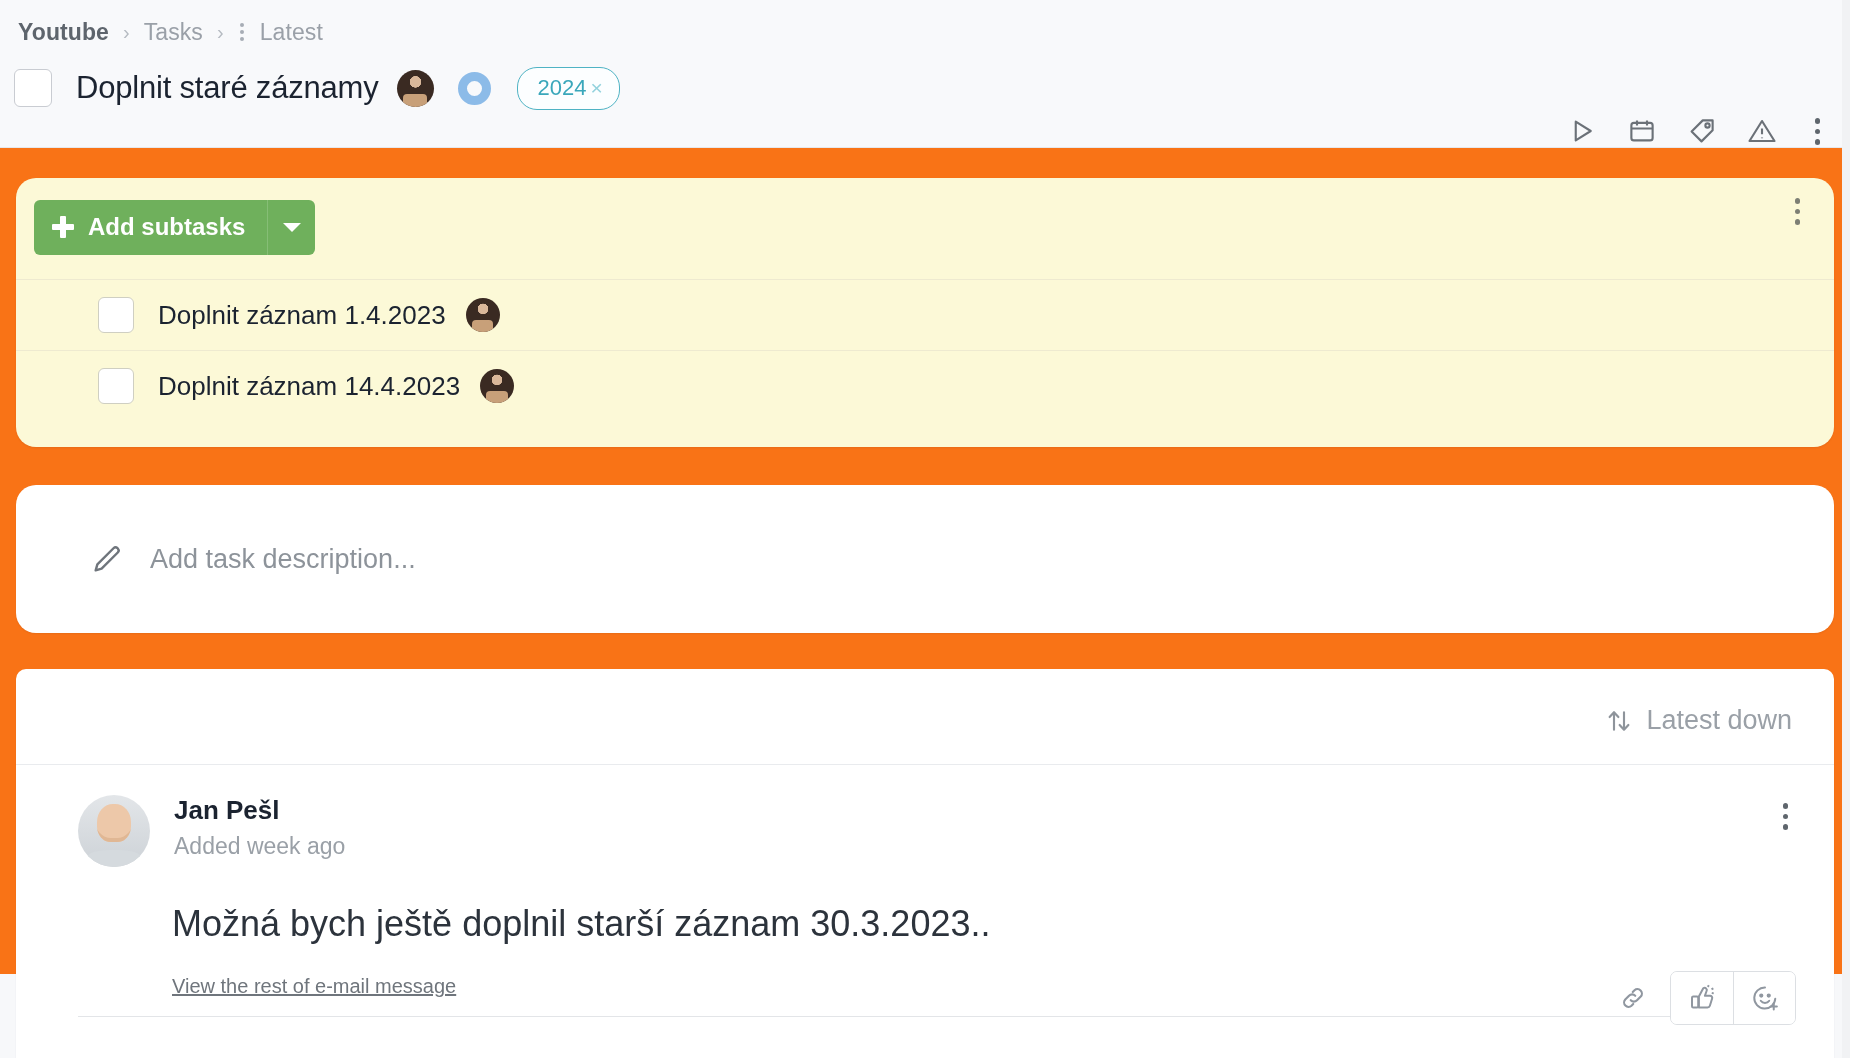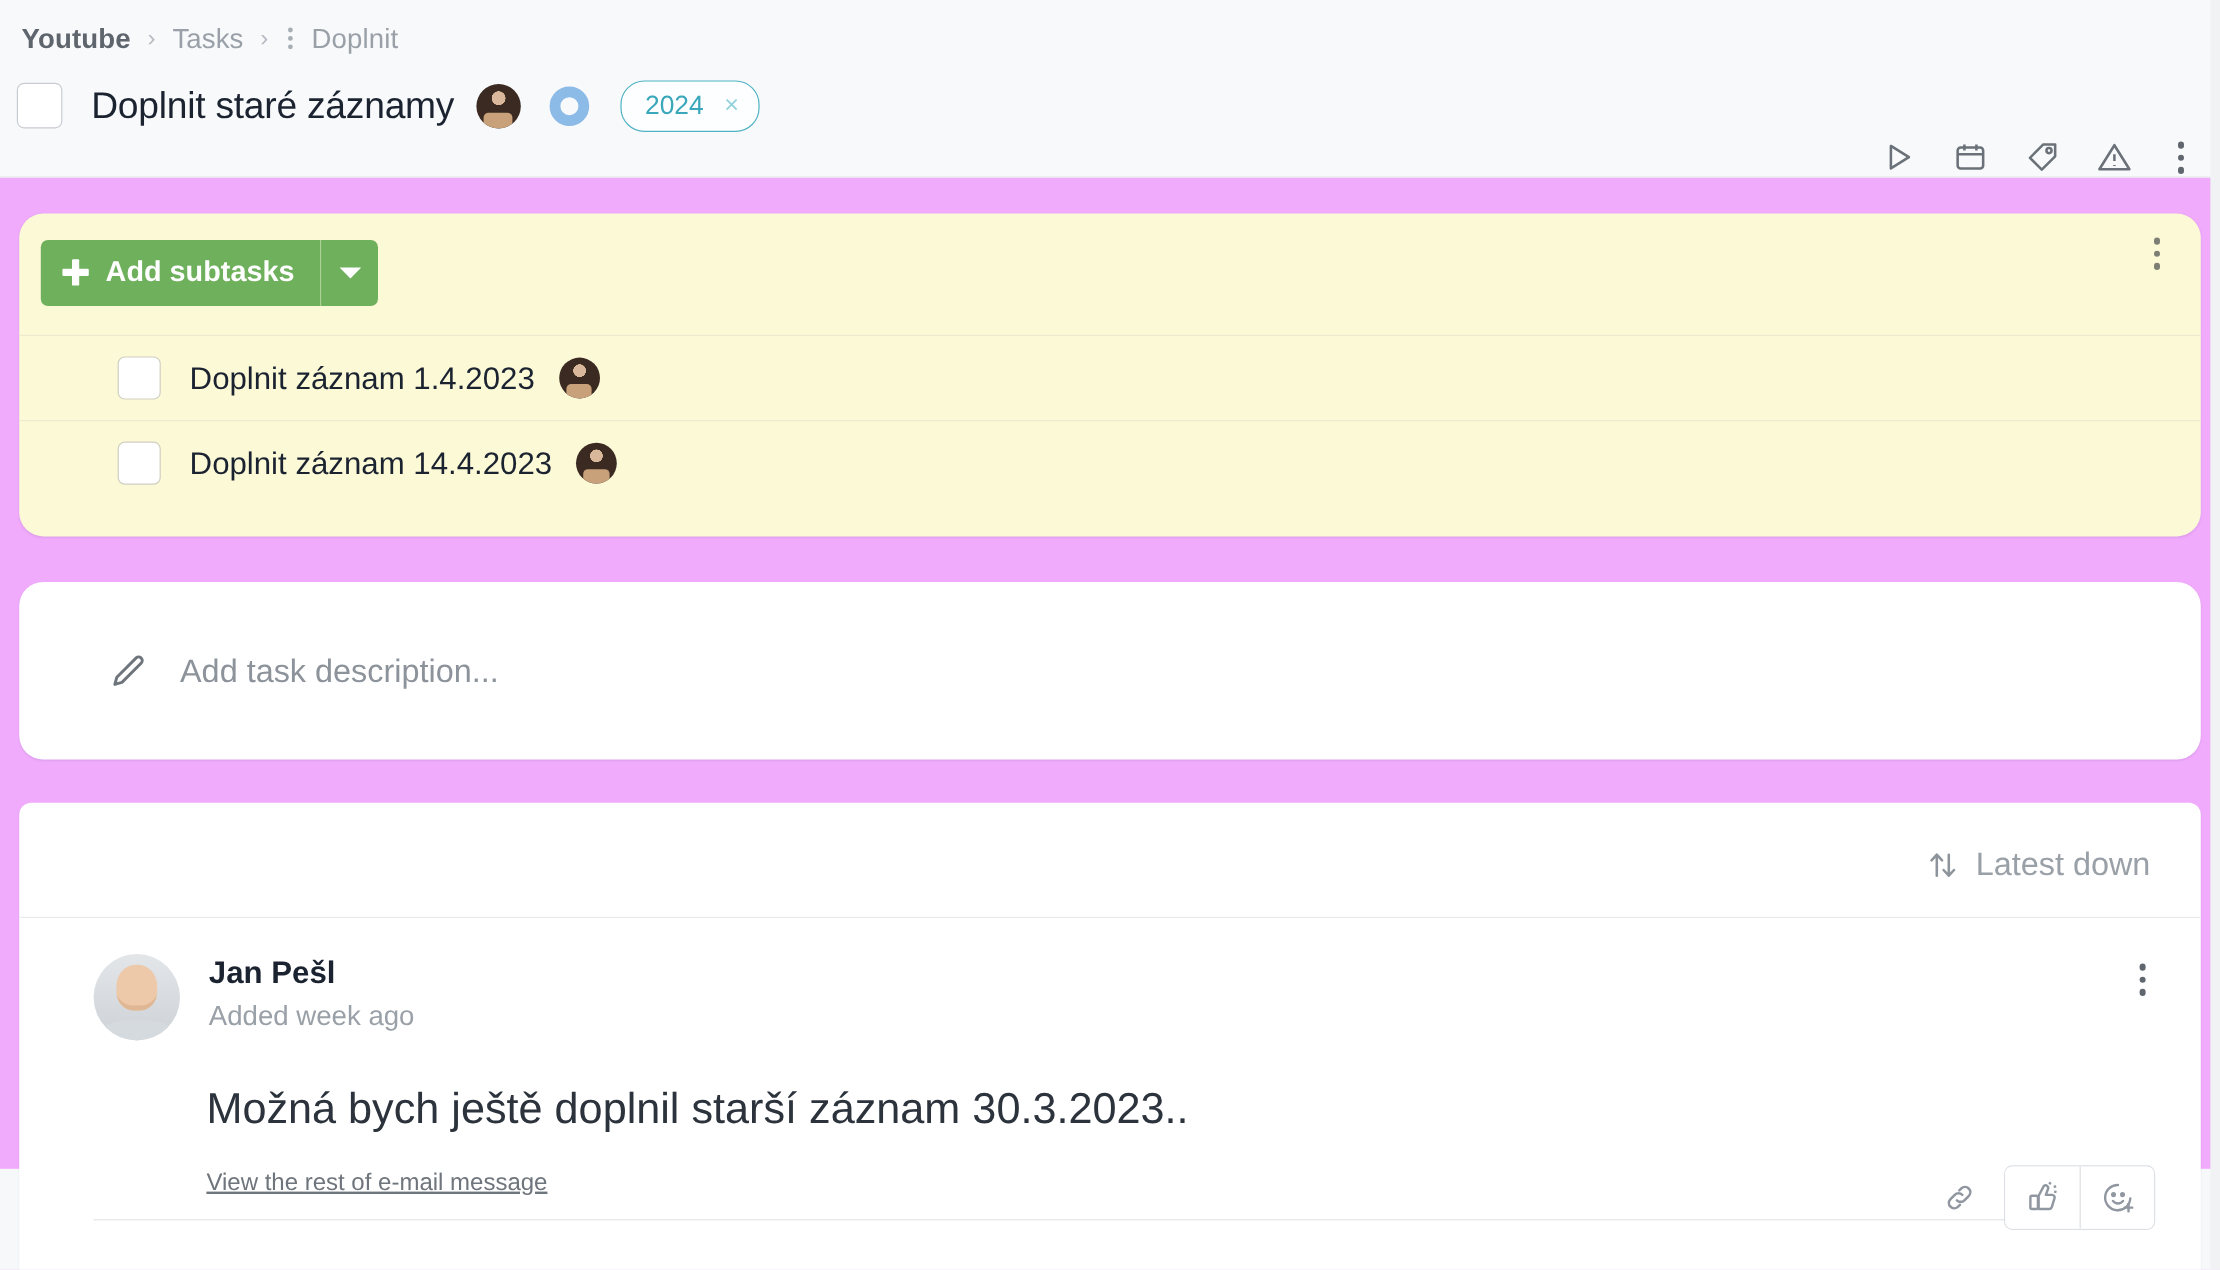--- a/index.html
+++ b/index.html
@@ -2,21 +2,21 @@
 <html><head>
 <meta charset="utf-8">
 <style>
   * { box-sizing: border-box; margin: 0; padding: 0; }
   html, body {
     width: 1850px; height: 1058px;
     background: #f7f8fa;
     font-family: "Liberation Sans", sans-serif;
     overflow: hidden;
   }
-  .app { position: relative; width: 1850px; height: 974px; background: #f0abfc; }
+  .app { position: relative; width: 1850px; height: 974px; background: #f97316; }
 
   
   .header {
     background: #f8f9fb;
     border-bottom: 1px solid #e6e8ec;
     padding: 0 0 0 0;
     height: 148px;
     position: relative;
   }
   .breadcrumb {
@@ -56,21 +56,21 @@
   .avatar::after {
     content: ""; position: absolute; left: 18%; bottom: 0; width: 64%; height: 34%;
     background: #c8a079; border-radius: 4px 4px 0 0;
   }
   .status-ring {
     width: 33px; height: 33px; border-radius: 50%;
     border: 9px solid #8cbbe8; margin-left: 24px; flex: 0 0 auto; cursor: pointer;
     background: #f8f9fb;
   }
   .tag-pill {
-    margin-left: 26px; display: inline-flex; align-items: center; gap: 17px;
+    margin-left: 26px; display: inline-flex; align-items: center; gap: 4px;
     border: 1.6px solid #4fb3c4; border-radius: 20px;
     padding: 7px 16px 8px 20px; color: #3aa7bb; font-size: 22px; cursor: pointer;
     background: #fcfeff;
   }
   .tag-x { color: #93d2dd; font-size: 21px; line-height: 1; cursor: pointer; }
 
   .header-tools {
     position: absolute; right: 22px; top: 72px;
     display: flex; align-items: center; gap: 30px;
   }
@@ -204,21 +204,21 @@
     <div class="breadcrumb">
       <span class="bc-item root">Youtube</span>
       <span class="bc-sep">›</span>
       <span class="bc-item">Tasks</span>
       <span class="bc-sep">›</span>
       <span class="bc-dots">
           <i></i>
           <i></i>
           <i></i>
         </span>
-      <span class="bc-item">Doplnit</span>
+      <span class="bc-item">Latest</span>
     </div>
 
     <div class="title-row">
       <div class="cbox"></div>
       <div class="task-title">Doplnit staré záznamy</div>
       <div class="avatar"></div>
       <div class="status-ring"></div>
       <div class="tag-pill">
         <span>2024</span>
         <span class="tag-x">×</span>

